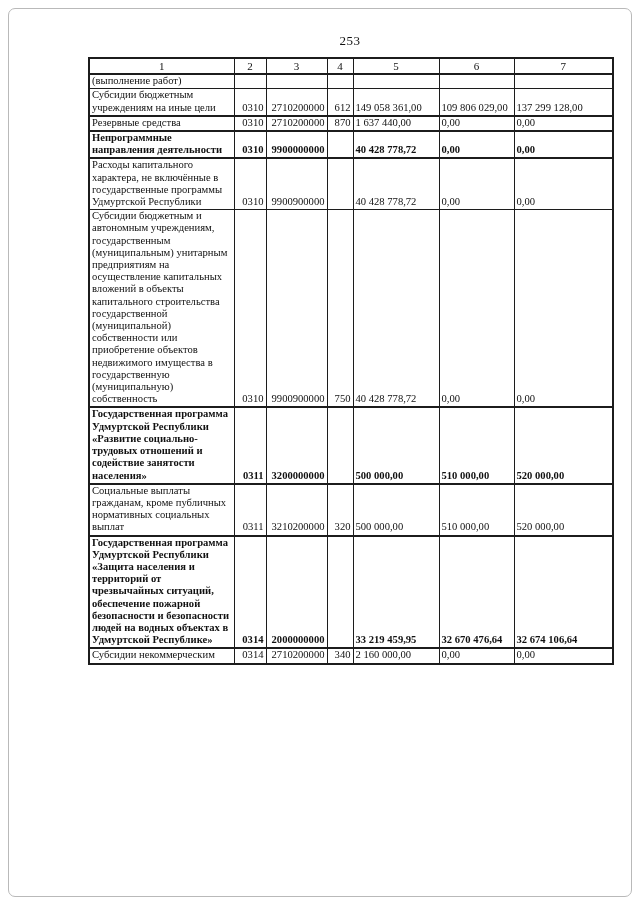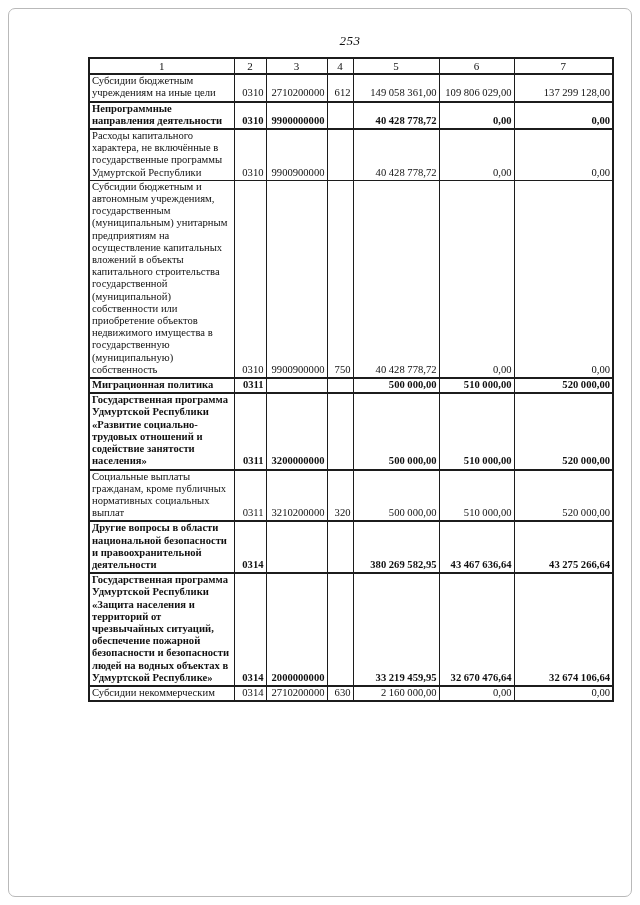--- a/index.html
+++ b/index.html
@@ -23,21 +23,20 @@
     pointer-events: none;
   }
   .page-number {
     position: absolute;
     top: 33px;
     left: 88px;
     width: 524px;
     text-align: center;
     font-size: 13px;
     letter-spacing: 0.5px;
-    font-style: italic;
   }
   table.budget-table {
     position: absolute;
     top: 57px;
     left: 88px;
     width: 524px;
     border-collapse: collapse;
     table-layout: fixed;
     font-size: 10.6px;
     line-height: 12.2px;
@@ -60,21 +59,21 @@
     padding: 1px 0 1px 0;
     text-align: center;
     border-bottom-width: 2px;
   }
   table.budget-table td {
     vertical-align: bottom;
     padding: 0 2px 1px 2px;
   }
   td.label { text-align: left; }
   td.code  { text-align: right; padding-left: 1px; padding-right: 1px; white-space: nowrap; }
-  td.num   { text-align: right; padding-right: 3px; white-space: nowrap; }
+  td.num   { padding-right: 3px; white-space: nowrap; }
   tr.bold td { font-weight: bold; }
   tr.dbl td { border-bottom-width: 2px; }
   table.budget-table { border: 2px solid #1c1c1c; }
 </style>
 </head>
 <body>
 
 <div class="scan-frame"></div>
 
 <div class="page-number">253</div>
@@ -94,28 +93,46 @@
       <th>1</th>
       <th>2</th>
       <th>3</th>
       <th>4</th>
       <th>5</th>
       <th>6</th>
       <th>7</th>
     </tr>
   </thead>
   <tbody>
+    <tr>
+      <td class="label">(выполнение работ)</td>
+      <td class="code"></td>
+      <td class="code"></td>
+      <td class="code"></td>
+      <td class="num"></td>
+      <td class="num"></td>
+      <td class="num"></td>
+    </tr>
     <tr class="dbl">
       <td class="label">Субсидии бюджетным учреждениям на иные цели</td>
       <td class="code">0310</td>
       <td class="code">2710200000</td>
       <td class="code">612</td>
       <td class="num">149 058 361,00</td>
       <td class="num">109 806 029,00</td>
       <td class="num">137 299 128,00</td>
+    </tr>
+    <tr class="dbl">
+      <td class="label">Резервные средства</td>
+      <td class="code">0310</td>
+      <td class="code">2710200000</td>
+      <td class="code">870</td>
+      <td class="num">1 637 440,00</td>
+      <td class="num">0,00</td>
+      <td class="num">0,00</td>
     </tr>
     <tr class="bold dbl">
       <td class="label">Непрограммные направления деятельности</td>
       <td class="code">0310</td>
       <td class="code">9900000000</td>
       <td class="code"></td>
       <td class="num">40 428 778,72</td>
       <td class="num">0,00</td>
       <td class="num">0,00</td>
     </tr>
@@ -131,67 +148,49 @@
     <tr class="dbl">
       <td class="label">Субсидии бюджетным и автономным учреждениям, государственным (муниципальным) унитарным предприятиям на осуществление капитальных вложений в объекты капитального строительства государственной (муниципальной) собственности или приобретение объектов недвижимого имущества в государственную (муниципальную) собственность</td>
       <td class="code">0310</td>
       <td class="code">9900900000</td>
       <td class="code">750</td>
       <td class="num">40 428 778,72</td>
       <td class="num">0,00</td>
       <td class="num">0,00</td>
     </tr>
     <tr class="bold dbl">
-      <td class="label">Миграционная политика</td>
-      <td class="code">0311</td>
-      <td class="code"></td>
-      <td class="code"></td>
-      <td class="num">500 000,00</td>
-      <td class="num">510 000,00</td>
-      <td class="num">520 000,00</td>
-    </tr>
-    <tr class="bold dbl">
       <td class="label">Государственная программа Удмуртской Республики «Развитие социально-трудовых отношений и содействие занятости населения»</td>
       <td class="code">0311</td>
       <td class="code">3200000000</td>
       <td class="code"></td>
       <td class="num">500 000,00</td>
       <td class="num">510 000,00</td>
       <td class="num">520 000,00</td>
     </tr>
     <tr class="dbl">
       <td class="label">Социальные выплаты гражданам, кроме публичных нормативных социальных выплат</td>
       <td class="code">0311</td>
       <td class="code">3210200000</td>
       <td class="code">320</td>
       <td class="num">500 000,00</td>
       <td class="num">510 000,00</td>
       <td class="num">520 000,00</td>
     </tr>
     <tr class="bold dbl">
-      <td class="label">Другие вопросы в области национальной безопасности и правоохранительной деятельности</td>
-      <td class="code">0314</td>
-      <td class="code"></td>
-      <td class="code"></td>
-      <td class="num">380 269 582,95</td>
-      <td class="num">43 467 636,64</td>
-      <td class="num">43 275 266,64</td>
-    </tr>
-    <tr class="bold dbl">
       <td class="label">Государственная программа Удмуртской Республики «Защита населения и территорий от чрезвычайных ситуаций, обеспечение пожарной безопасности и безопасности людей на водных объектах в Удмуртской Республике»</td>
       <td class="code">0314</td>
       <td class="code">2000000000</td>
       <td class="code"></td>
       <td class="num">33 219 459,95</td>
       <td class="num">32 670 476,64</td>
       <td class="num">32 674 106,64</td>
     </tr>
     <tr class="dbl">
       <td class="label">Субсидии некоммерческим</td>
       <td class="code">0314</td>
       <td class="code">2710200000</td>
-      <td class="code">630</td>
+      <td class="code">340</td>
       <td class="num">2 160 000,00</td>
       <td class="num">0,00</td>
       <td class="num">0,00</td>
     </tr>
   </tbody>
 </table>
 
 </body></html>

